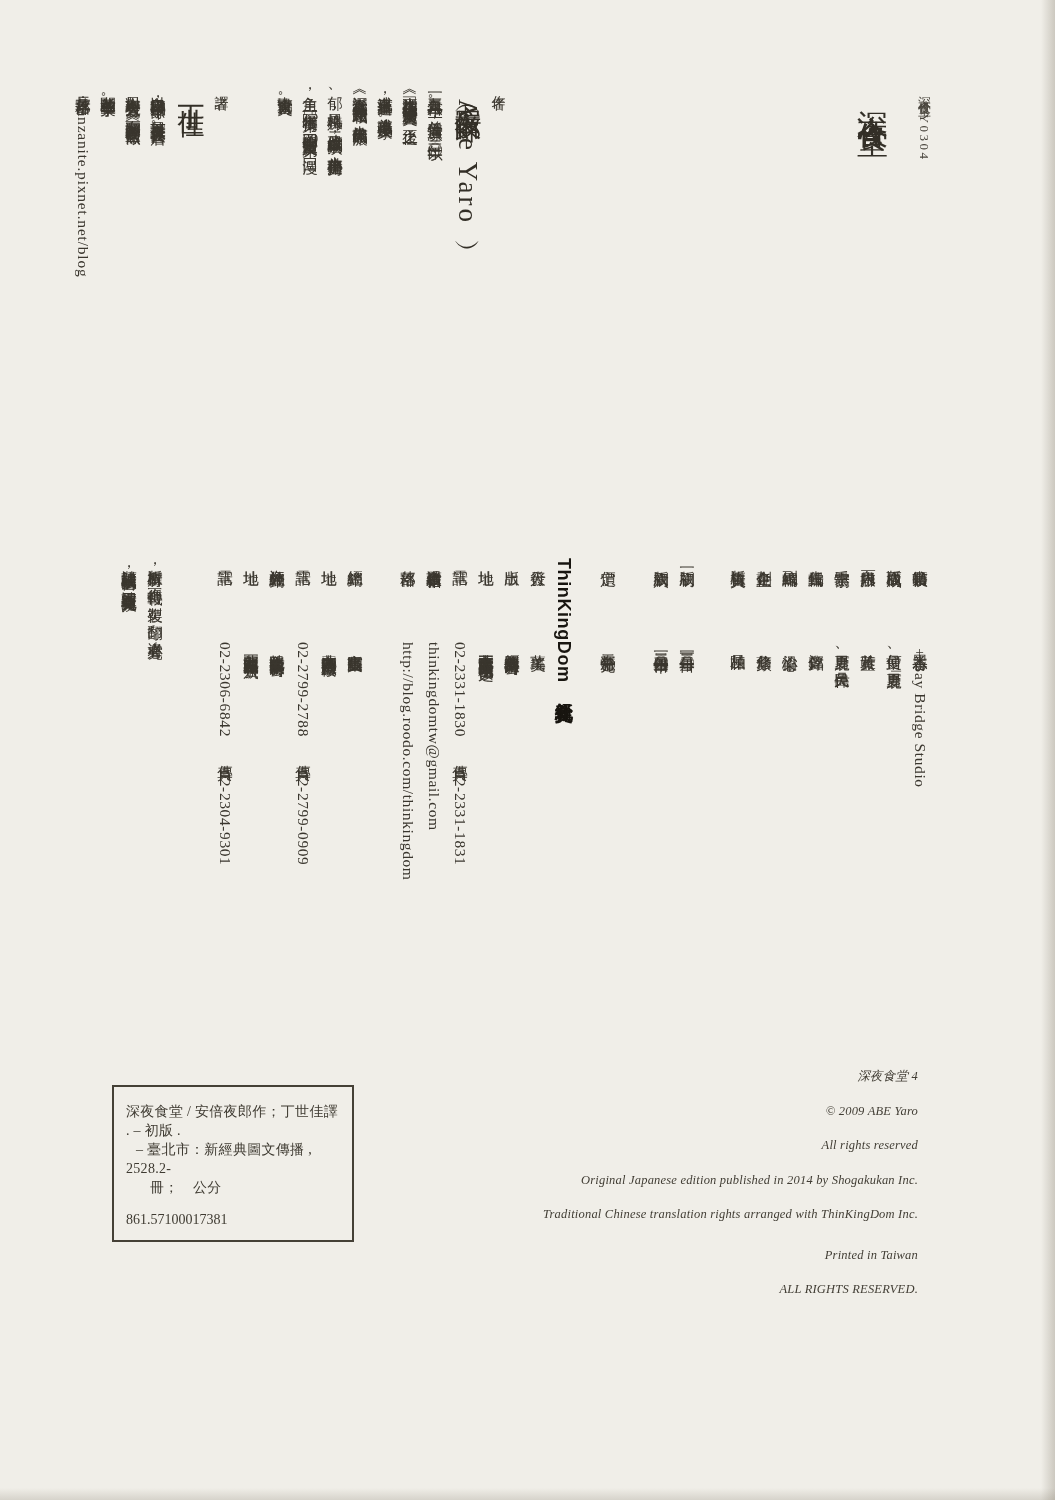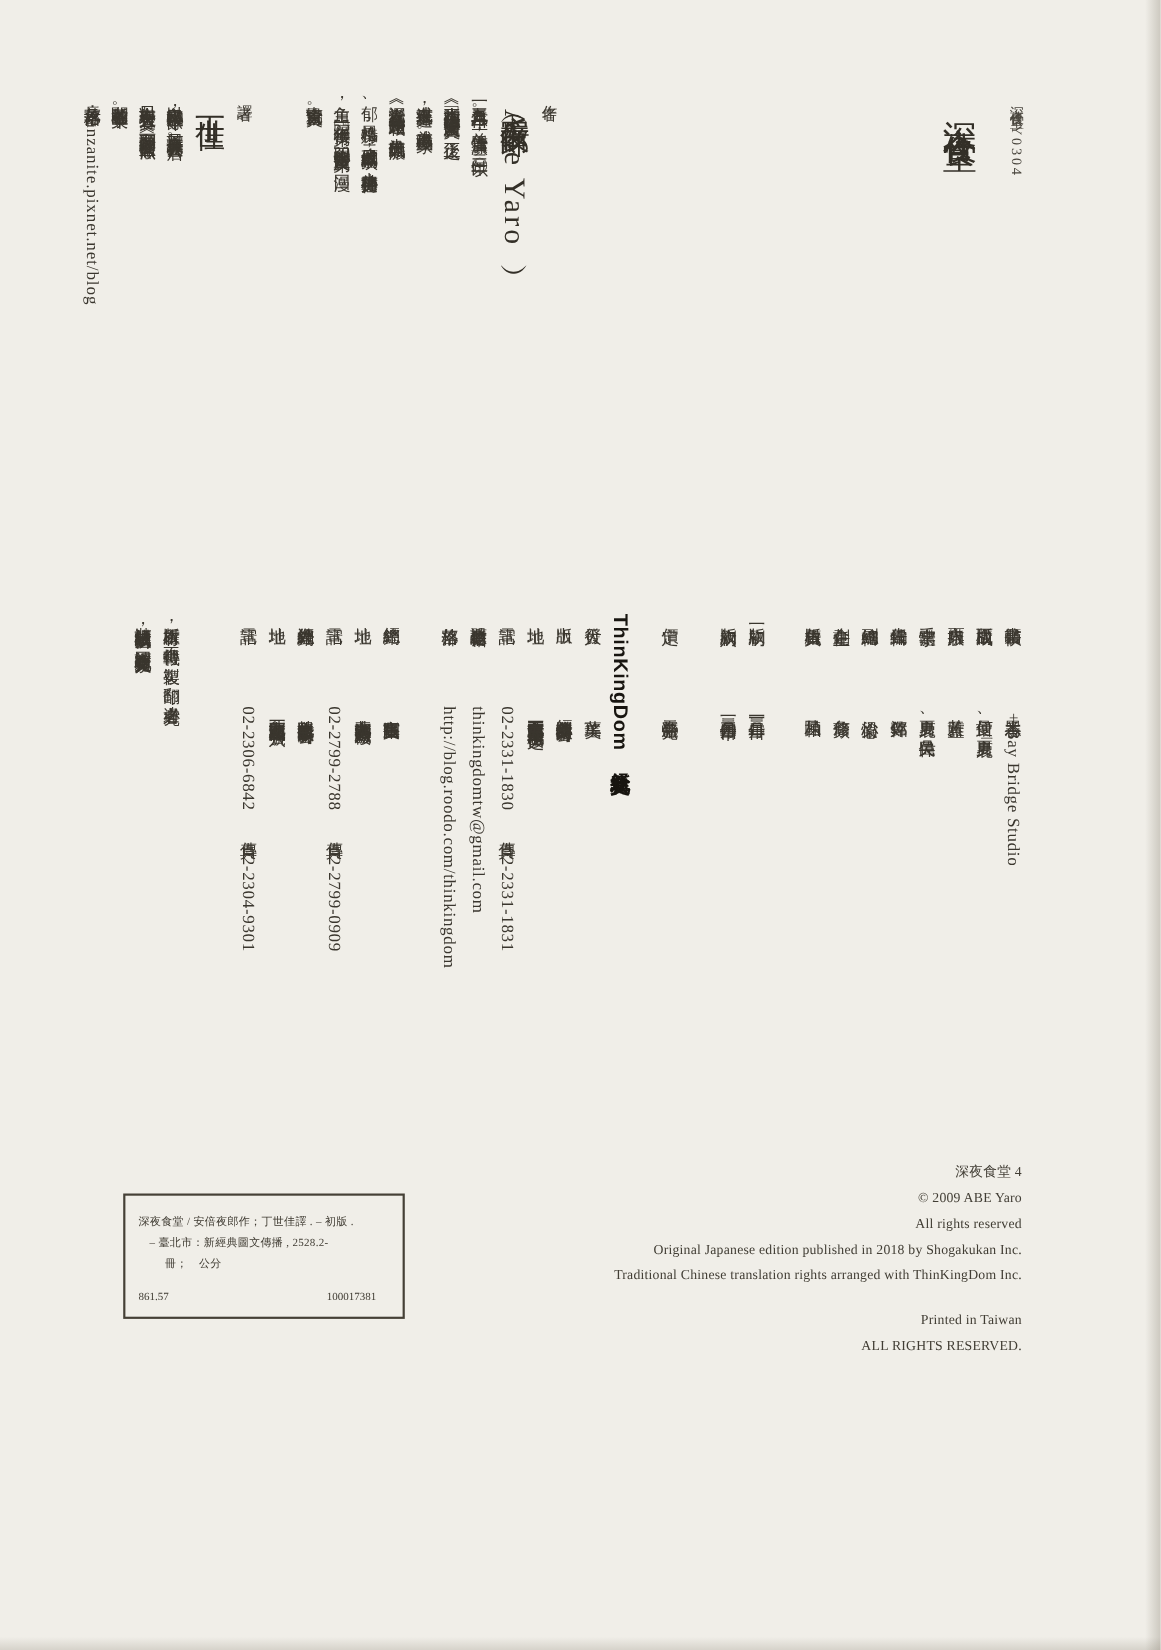--- a/index.html
+++ b/index.html
@@ -35,31 +35,31 @@
   .grp-credits{margin-left:25px;}
   .grp-editions{margin-left:27px;}
   .grp-price{margin-left:18px;}
   .grp-publisher{margin-left:27px;}
   .grp-dist{margin-left:44px;}
   .logo{font-family:"Liberation Sans","DejaVu Sans",sans-serif;font-weight:bold;
         font-size:18px;line-height:31px;letter-spacing:1.5px;color:#181510;margin-left:8px;}
 
   
   #cip{position:absolute;left:112px;top:1085px;width:216px;border:2px solid #45403695;
-       border:2px solid #454036;padding:15px 24px 12px 12px;font-size:10px;color:#3e3a31;}
+       border:2px solid #454036;padding:15px 10px 12px 12px;font-size:14px;color:#3e3a31;}
   #cip p{margin:0;line-height:19px;letter-spacing:0.3px;}
   .cip-l1{text-indent:0;}
   .cip-l2{text-indent:10px;}
   .cip-l3{text-indent:24px;}
   .cip-isbn{margin-top:13px !important;text-indent:10px;}
-  .cip-bottom{display:flex;justify-content:space-between;margin-top:15px;}
+  .cip-bottom{display:flex;margin-top:15px;}
 
   
   #copyright{position:absolute;top:1052px;right:122px;text-align:right;font-size:12.5px;color:#413d34;}
-  #copyright p{margin:4px;line-height:19.5px;letter-spacing:0.2px;}
+  #copyright p{margin:15px;line-height:19.5px;letter-spacing:0.2px;font-style:italic;}
   .cr-tail{margin-top:21px !important;}
 
   
   .edge-r{position:absolute;top:0;right:0;width:14px;height:100%;pointer-events:none;
           background:linear-gradient(to right,rgba(122,114,98,0),rgba(122,114,98,0.30));}
   .edge-b{position:absolute;bottom:0;left:0;width:100%;height:12px;pointer-events:none;
           background:linear-gradient(to bottom,rgba(122,114,98,0),rgba(122,114,98,0.22));}
 </style>
 </head>
 <body style="background-color: rgb(240, 238, 232); color: rgb(58, 54, 46);">
@@ -145,20 +145,20 @@
   <div class="cip-bottom">
     <span>861.57</span>
     <span>100017381</span>
   </div>
 </div>
 
 <div id="copyright">
   <p>深夜食堂 4</p>
   <p>© 2009 ABE Yaro</p>
   <p>All rights reserved</p>
-  <p>Original Japanese edition published in 2018 by Shogakukan Inc.</p>
+  <p>Original Japanese edition published in 2014 by Shogakukan Inc.</p>
   <p>Traditional Chinese translation rights arranged with ThinKingDom Inc.</p>
   <p class="cr-tail">Printed in Taiwan</p>
   <p>ALL RIGHTS RESERVED.</p>
 </div>
 
 <div class="edge-r"></div>
 <div class="edge-b"></div>
 
 </body></html>

